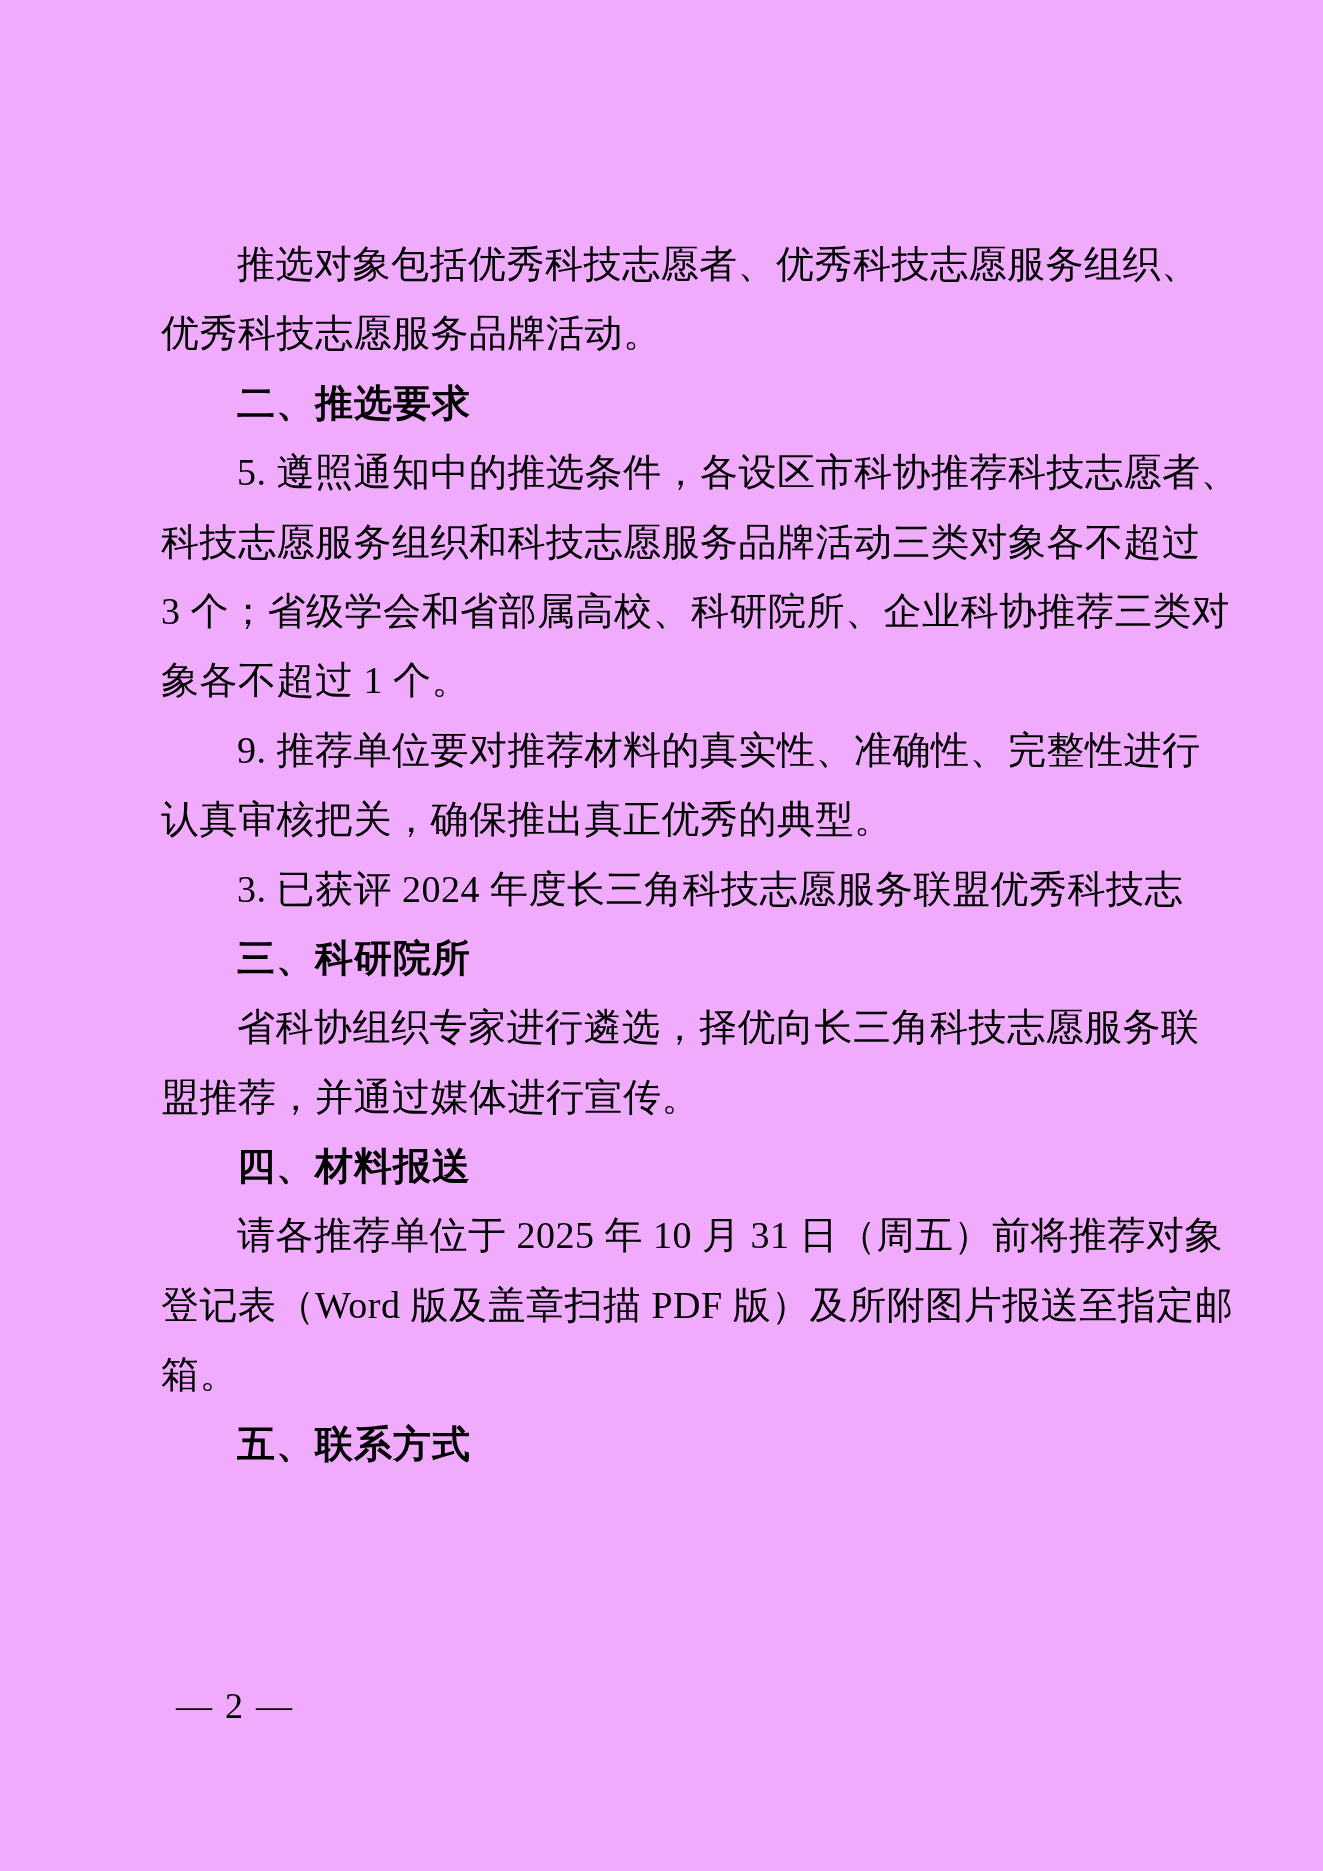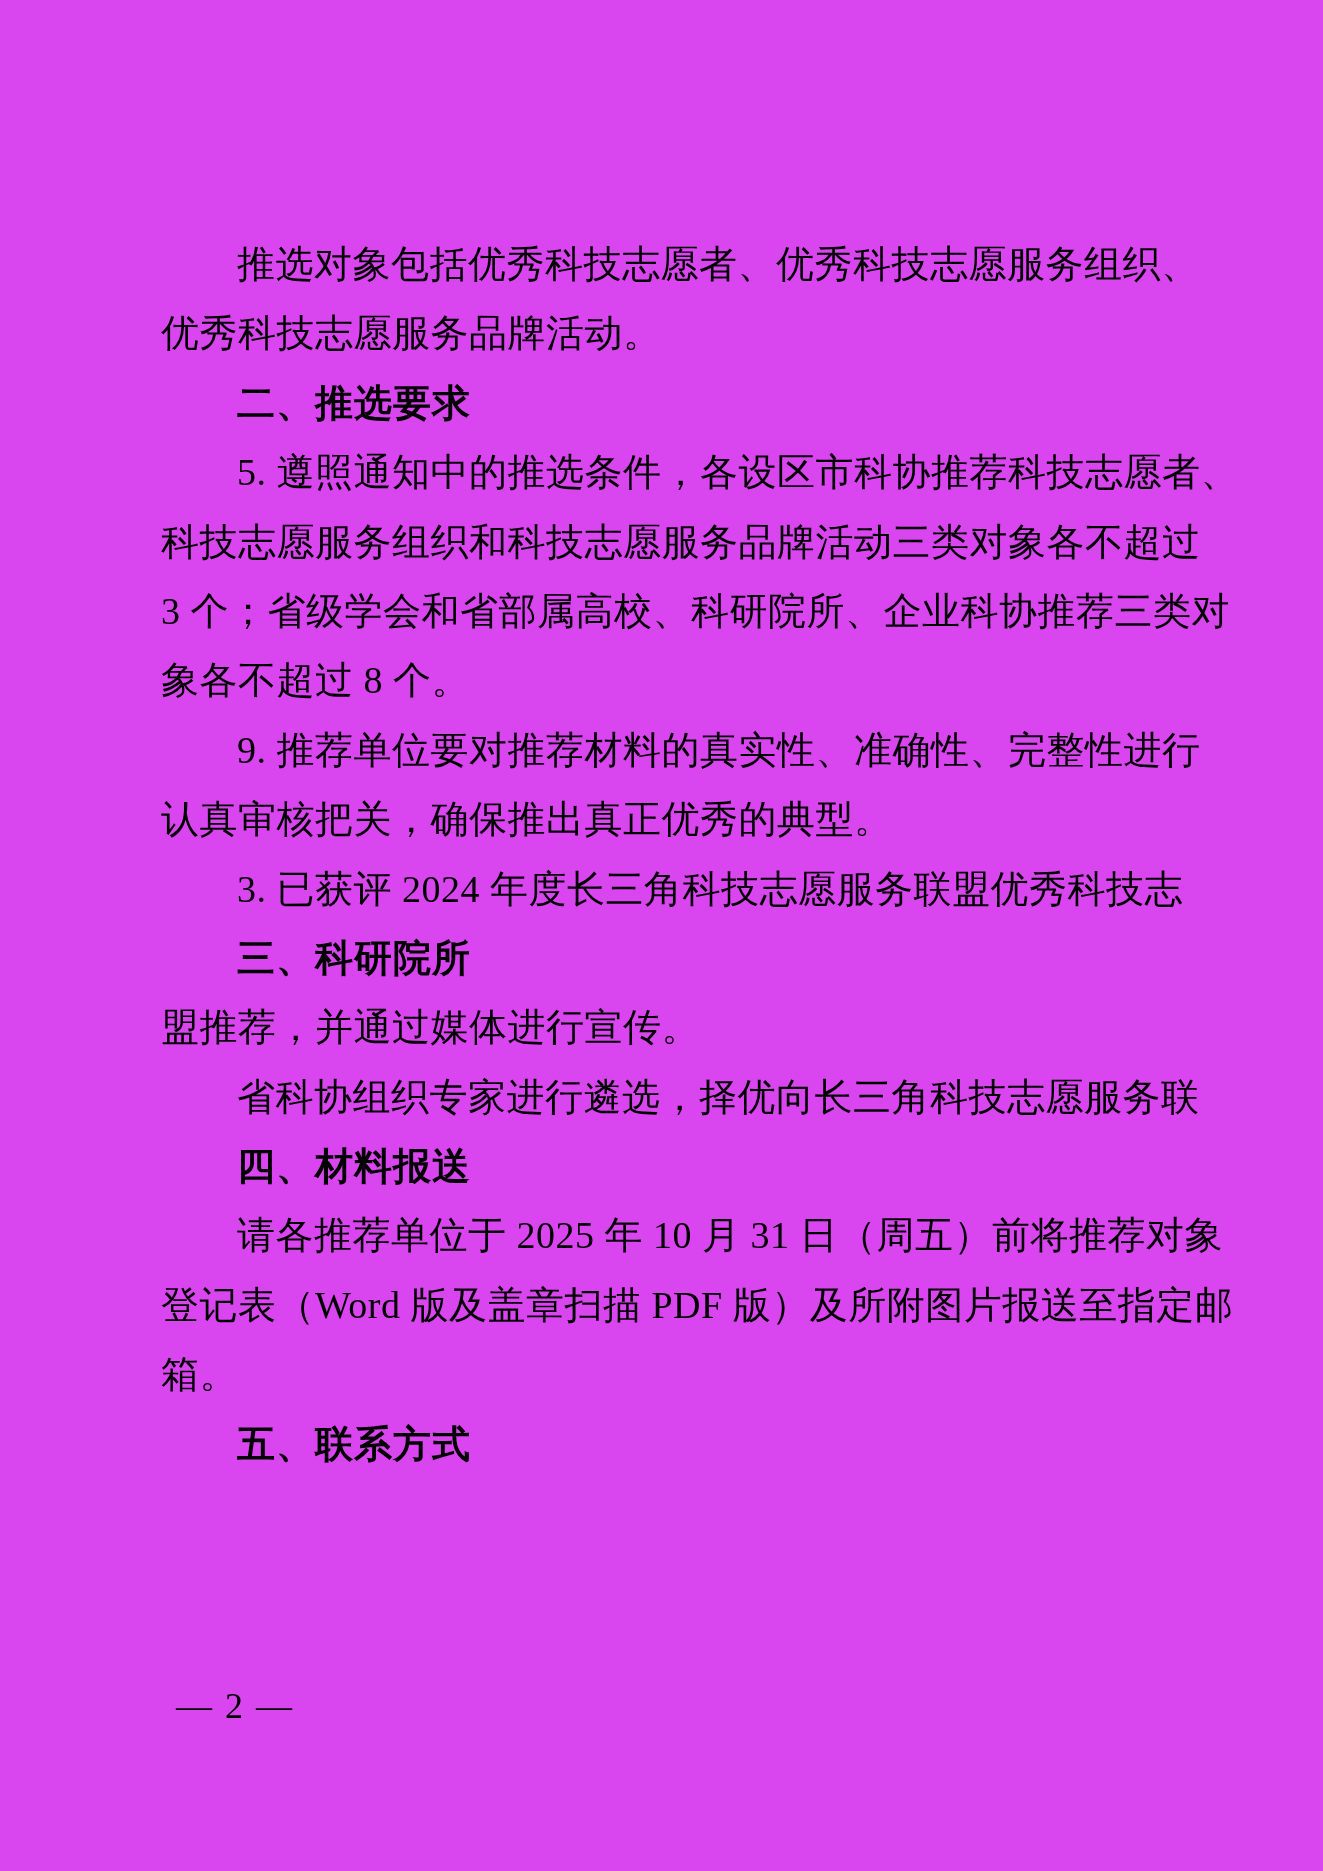--- a/index.html
+++ b/index.html
@@ -13,21 +13,21 @@
     position: relative;
     overflow: hidden;
     font-family: "Liberation Serif", "DejaVu Serif", serif;
     color: #000000;
   }
   .page {
     position: absolute;
     left: 0; top: 0;
     width: 1323px;
     height: 1871px;
-    background: #d946ef;
+    background: #f0abfc;
   }
   .content {
     position: absolute;
     left: 161px;
     top: 230px;
     width: 1015px;
   }
   .line {
     height: 69.4px;
     line-height: 69.4px;
@@ -67,27 +67,27 @@
 <body>
 
 <div class="page">
   <div class="content" id="doc-lines">
       <div class="line body indent flush">推选对象包括优秀科技志愿者、优秀科技志愿服务组织、</div>
       <div class="line body">优秀科技志愿服务品牌活动。</div>
       <div class="line heading indent">二、推选要求</div>
       <div class="line body indent flush">5. 遵照通知中的推选条件，各设区市科协推荐科技志愿者、</div>
       <div class="line body flush">科技志愿服务组织和科技志愿服务品牌活动三类对象各不超过</div>
       <div class="line body flush">3 个；省级学会和省部属高校、科研院所、企业科协推荐三类对</div>
-      <div class="line body">象各不超过 8 个。</div>
+      <div class="line body">象各不超过 1 个。</div>
       <div class="line body indent flush">9. 推荐单位要对推荐材料的真实性、准确性、完整性进行</div>
       <div class="line body">认真审核把关，确保推出真正优秀的典型。</div>
       <div class="line body indent flush">3. 已获评 2024 年度长三角科技志愿服务联盟优秀科技志</div>
       <div class="line heading indent">三、科研院所</div>
+      <div class="line body indent flush">省科协组织专家进行遴选，择优向长三角科技志愿服务联</div>
       <div class="line body">盟推荐，并通过媒体进行宣传。</div>
-      <div class="line body indent flush">省科协组织专家进行遴选，择优向长三角科技志愿服务联</div>
       <div class="line heading indent">四、材料报送</div>
       <div class="line body indent flush">请各推荐单位于 2025 年 10 月 31 日（周五）前将推荐对象</div>
       <div class="line body flush">登记表（Word 版及盖章扫描 PDF 版）及所附图片报送至指定邮</div>
       <div class="line body">箱。</div>
       <div class="line heading indent">五、联系方式</div>
     </div>
   <div class="footer">— 2 —</div>
 </div>
 
 </body></html>

